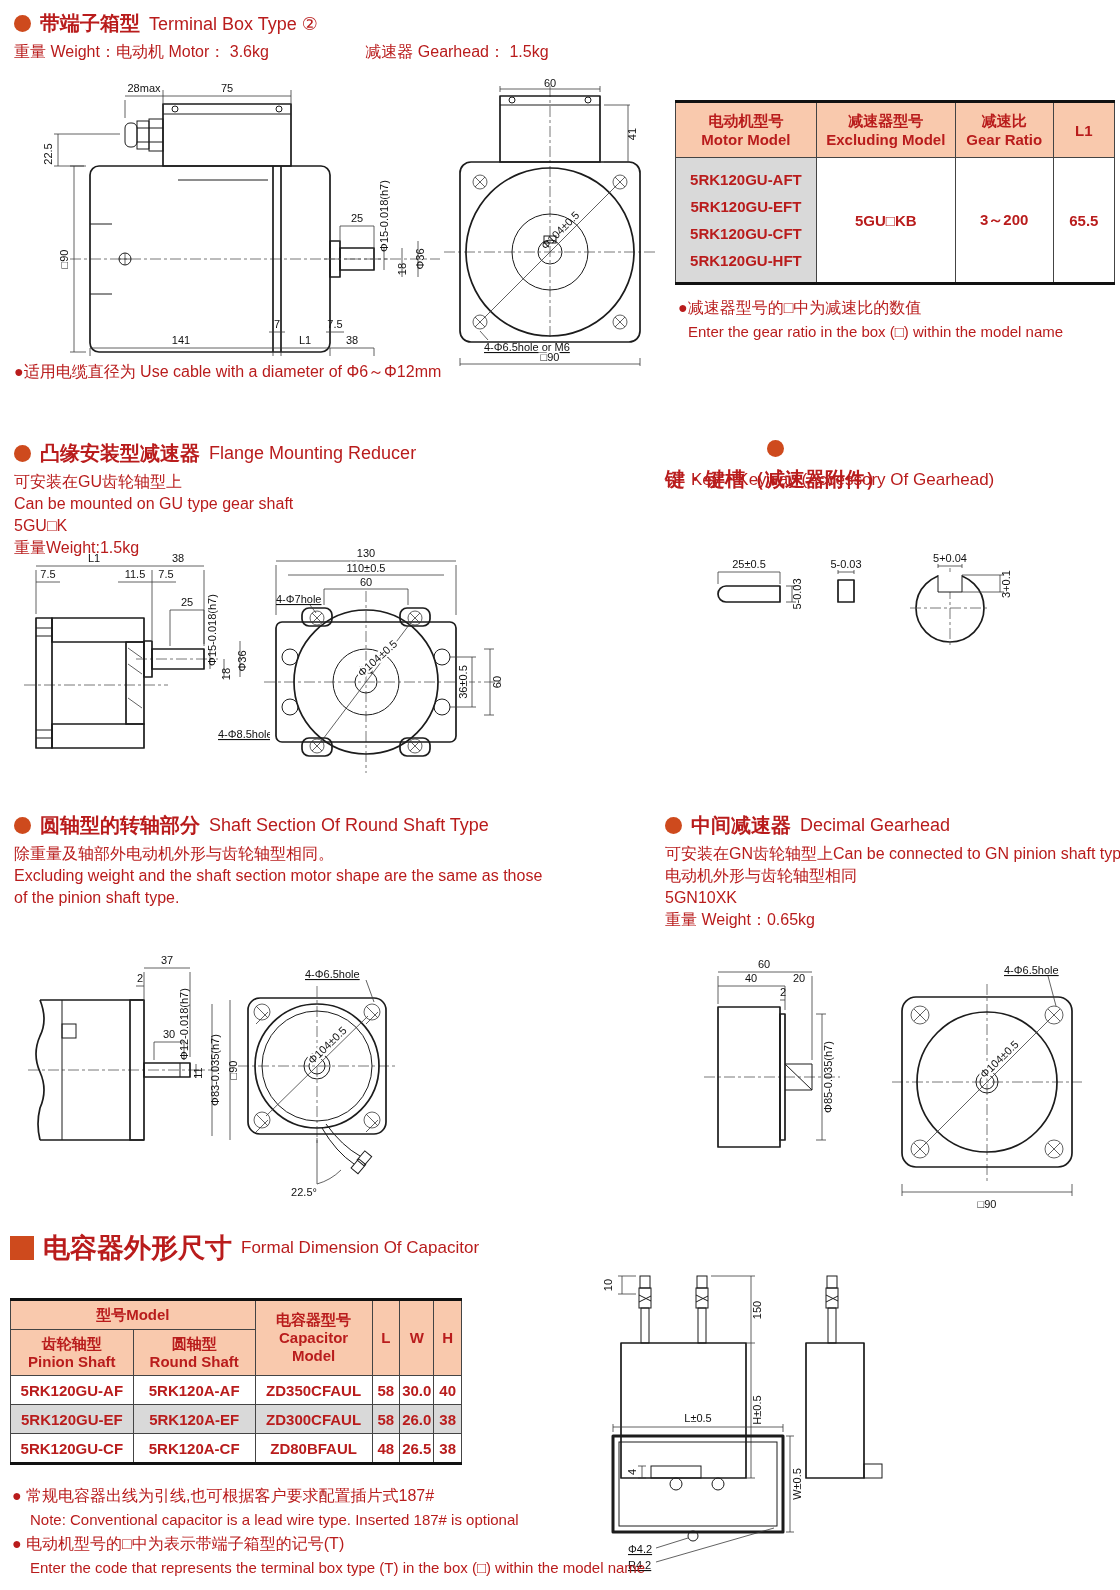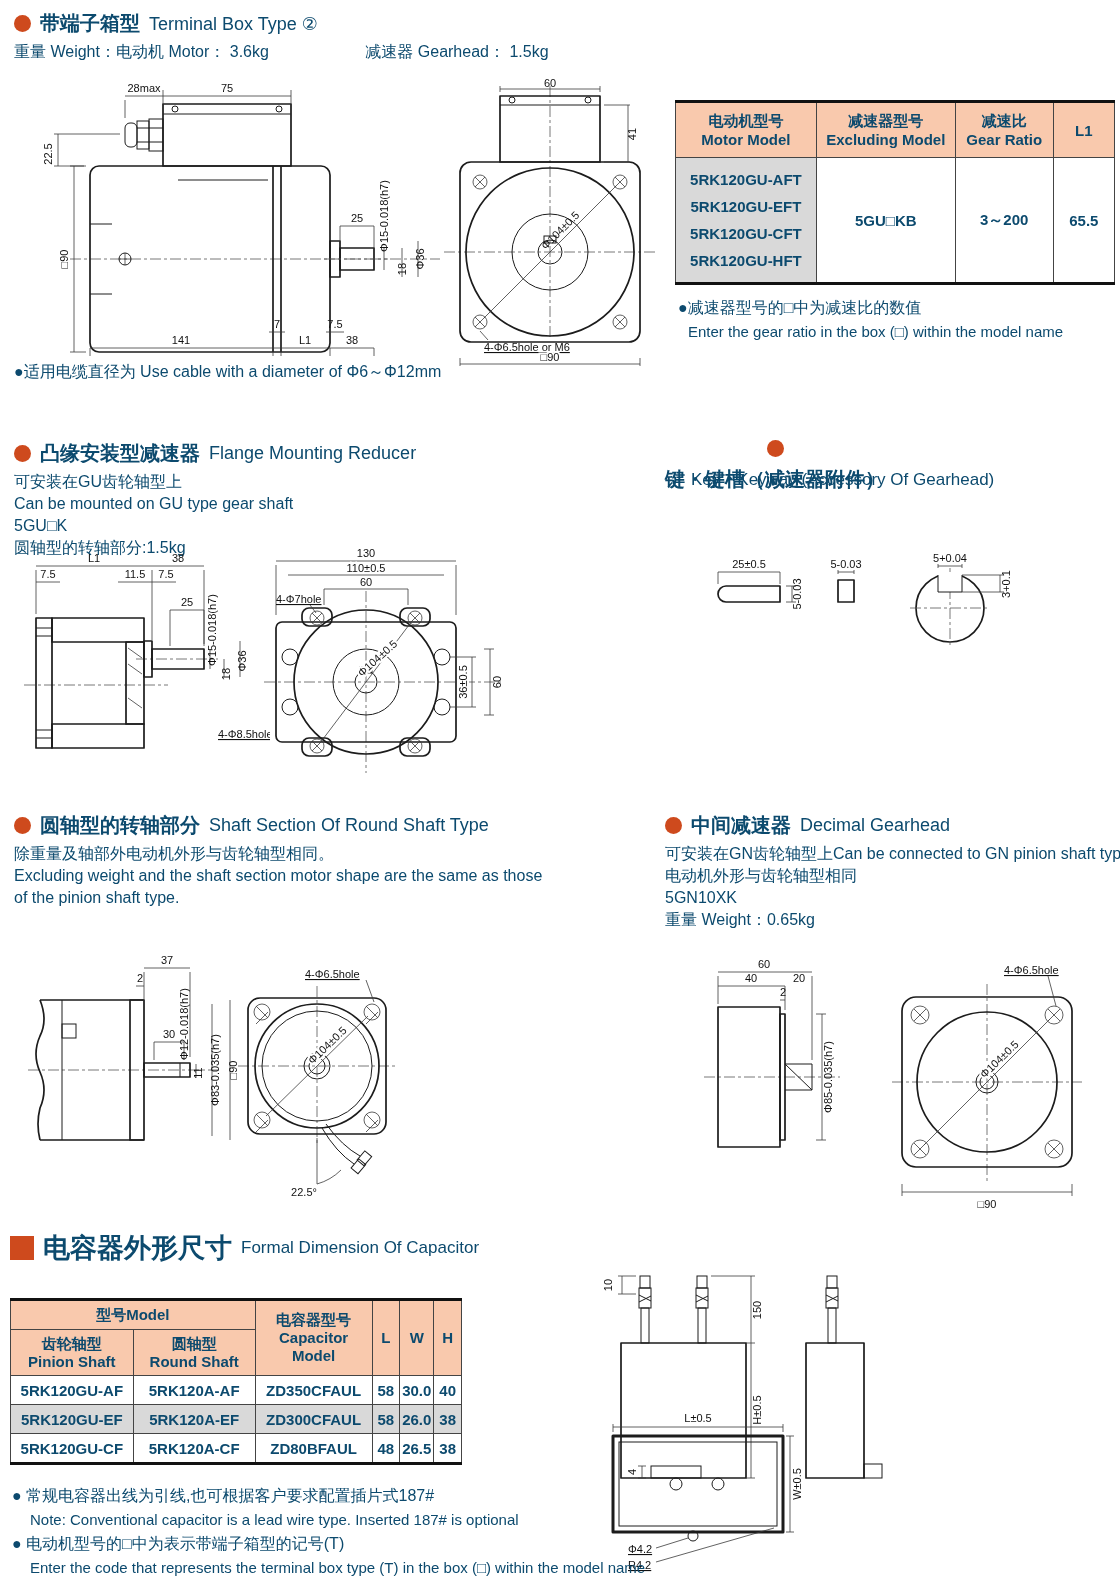--- a/index.html
+++ b/index.html
@@ -1,17 +1,17 @@
 <!DOCTYPE html>
 <html><head>
 <meta charset="utf-8">
 <style>
   html,body{margin:0;padding:0;background:#fff;}
   .page{position:relative;width:1120px;height:1590px;background:#fff;overflow:hidden;
-        font-family:"Liberation Sans","DejaVu Sans",sans-serif;color:#0c4a6e;}
+        font-family:"Liberation Sans","DejaVu Sans",sans-serif;color:#b91c1c;}
   .abs{position:absolute;}
   
   .sec-head{display:flex;align-items:center;gap:9px;white-space:nowrap;}
   .dot{width:17px;height:17px;border-radius:50%;background:#ce4a1d;flex:0 0 auto;}
   .sq{width:24px;height:24px;background:#ce4a1d;flex:0 0 auto;}
   .zh-b{font-weight:bold;font-size:20px;}
   .zh-b.big{font-size:27px;}
   .en-t{font-size:18px;}
   .en-t.big{font-size:17px;}
   .bodyline{font-size:16px;line-height:23px;white-space:nowrap;}
@@ -191,21 +191,21 @@
   <div class="abs bodyline" style="left:14px;top:360px;">●适用电缆直径为 Use cable with a diameter of Φ6～Φ12mm</div>
 
   <div class="abs sec-head" style="left:14px;top:440px;">
     <span class="dot"></span>
     <span class="zh-b">凸缘安装型减速器</span>
     <span class="en-t">Flange Mounting Reducer</span>
   </div>
   <div class="abs bodyline" style="left:14px;top:470px;text-align:center;">可安装在GU齿轮轴型上</div>
   <div class="abs bodyline" style="left:14px;top:492px;">Can be mounted on GU type gear shaft</div>
   <div class="abs bodyline" style="left:14px;top:514px;">5GU□K</div>
-  <div class="abs bodyline" style="left:14px;top:536px;">圆轴型的转轴部分:1.5kg</div>
+  <div class="abs bodyline" style="left:14px;top:536px;">重量Weight:1.5kg</div>
 
   <div class="abs sec-head" style="left:665px;top:440px;flex-direction:column;">
     <span class="dot"></span>
     <span class="zh-b">键・键槽（减速器附件）</span>
   </div>
   <div class="abs bodyline" style="left:691px;top:468px;font-size:17px;">Key・Keyway (Accessory Of Gearhead)</div>
 
   <svg class="abs" style="left:688px;top:528px;" width="350" height="120" viewBox="0 0 350 120">
     <g>
       <path class="o" d="M38 58 h54 v16 h-54 a8 8 0 0 1 0 -16 z"></path>

